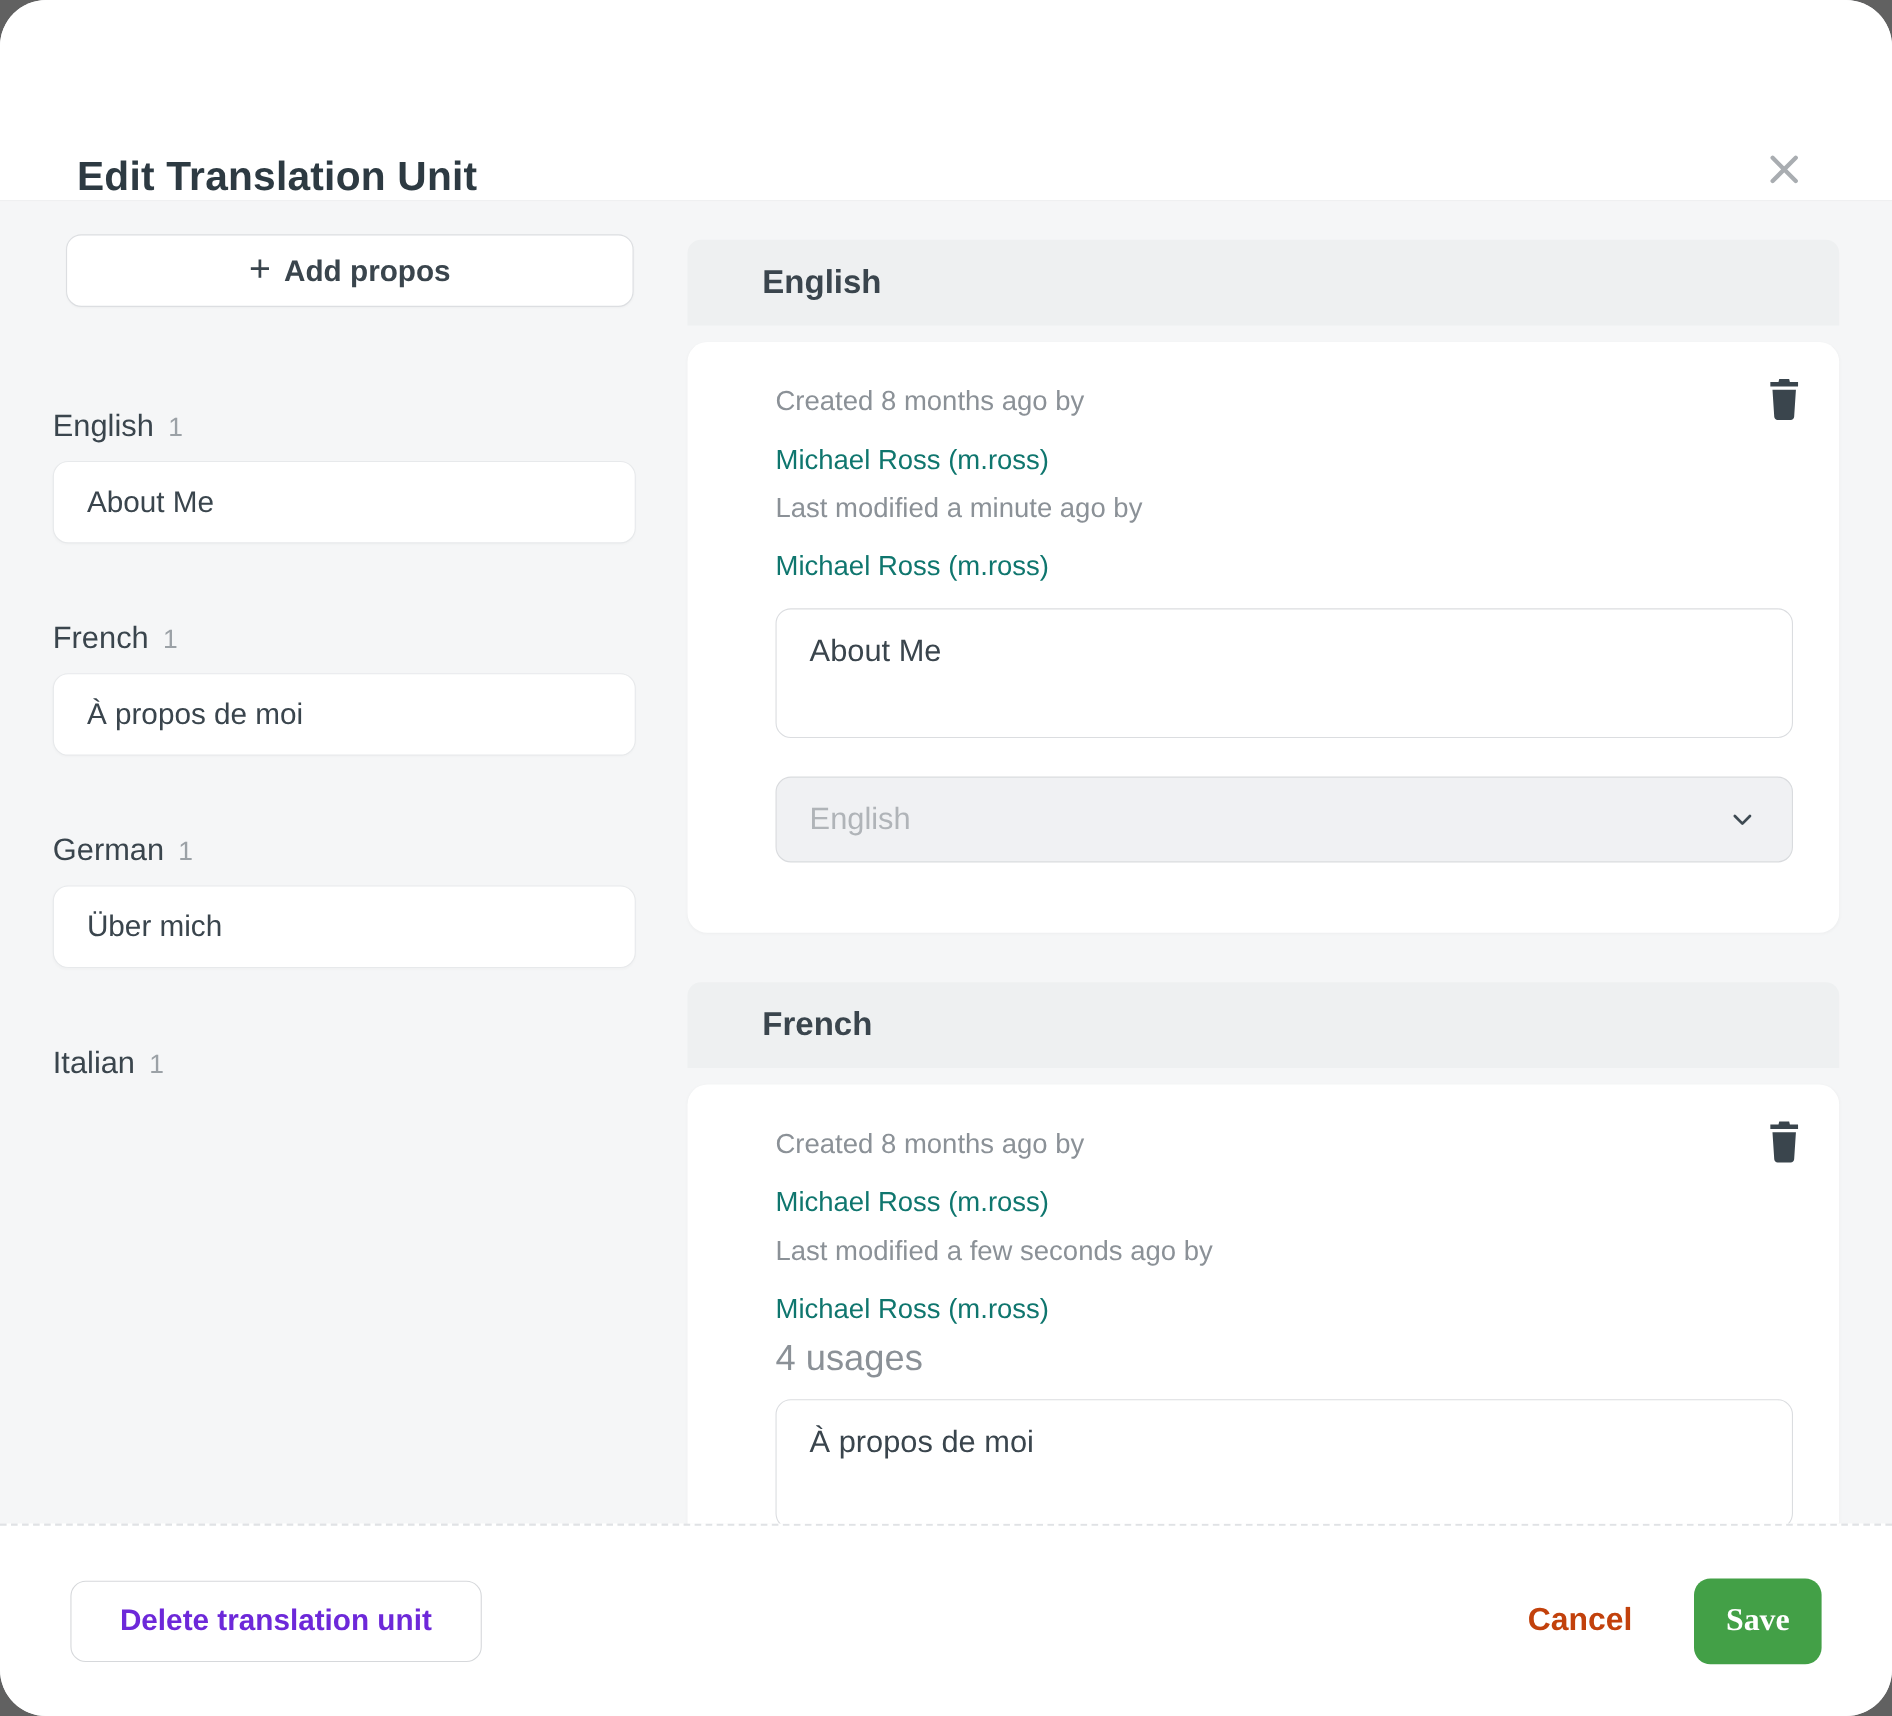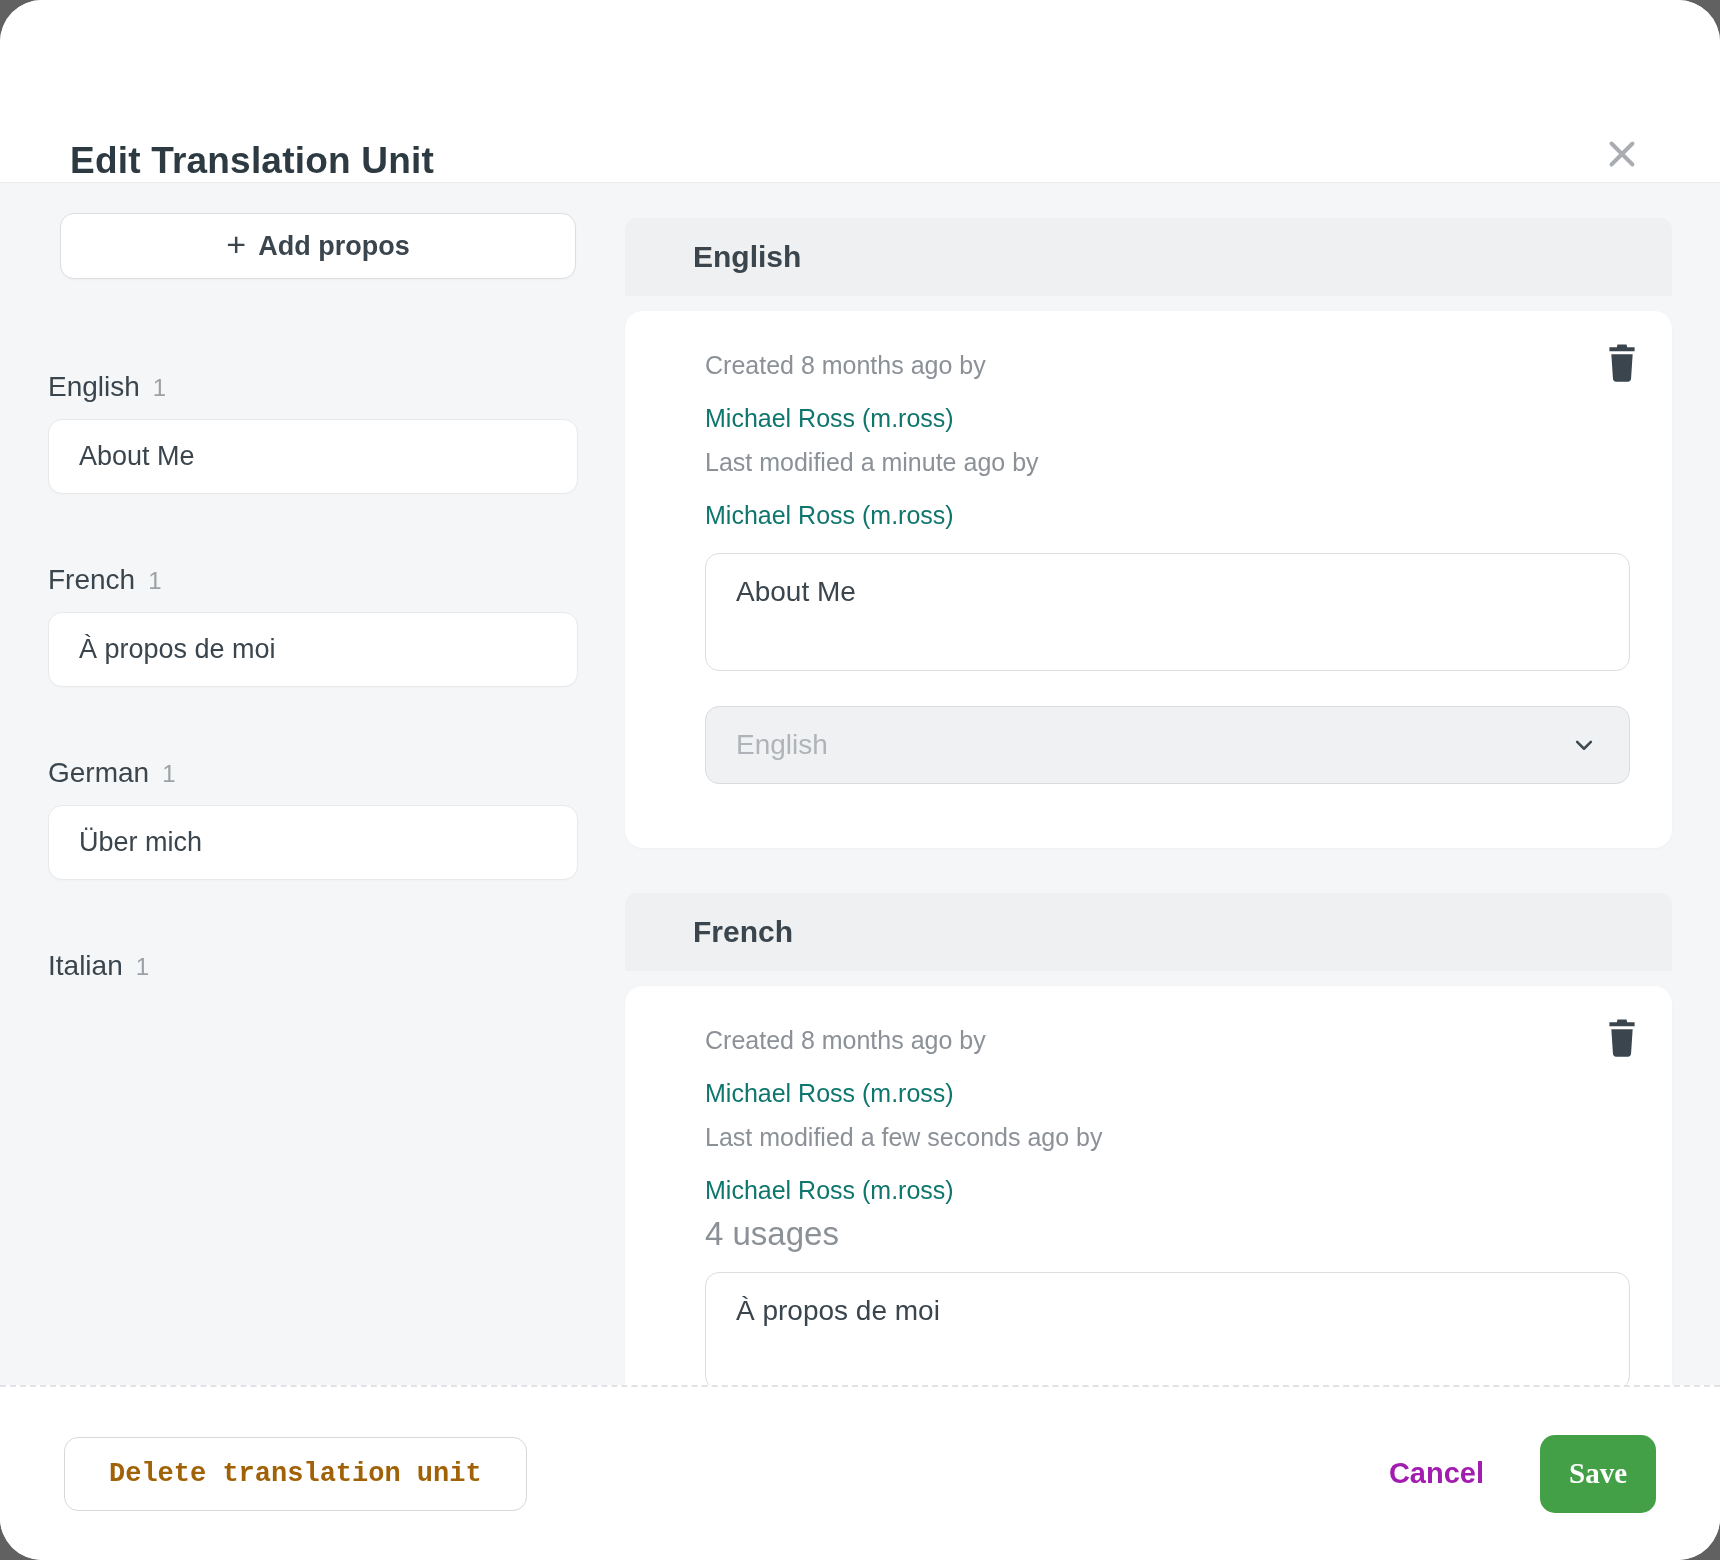--- a/index.html
+++ b/index.html
@@ -140,29 +140,29 @@
     border-top: 2px dashed #e0e2e5;
     display: flex; align-items: center;
     padding: 0 64px;
   }
   .delete-tu-btn {
     height: 74px;
     padding: 0 44px;
     background: #ffffff;
     border: 1px solid #d6d8db;
     border-radius: 14px;
-    font-family: Liberation Mono, monospace;
-    font-size: 27px; font-weight: 700; color: #a16207;
+    font-family: Liberation Sans, sans-serif;
+    font-size: 27px; font-weight: 700; color: #6d28d9;
     cursor: pointer;
   }
   .cancel-btn {
     margin-left: auto;
     background: none; border: none; cursor: pointer;
     font-family: inherit;
-    font-size: 29px; font-weight: 700; color: #a21caf;
+    font-size: 29px; font-weight: 700; color: #c2410c;
     padding: 0;
   }
   .save-btn {
     margin-left: 56px;
     width: 116px; height: 78px;
     background: #43a047;
     border: none; border-radius: 15px;
     font-family: Liberation Serif, serif;
     font-size: 29px; font-weight: 700; color: #ffffff;
     cursor: pointer;

